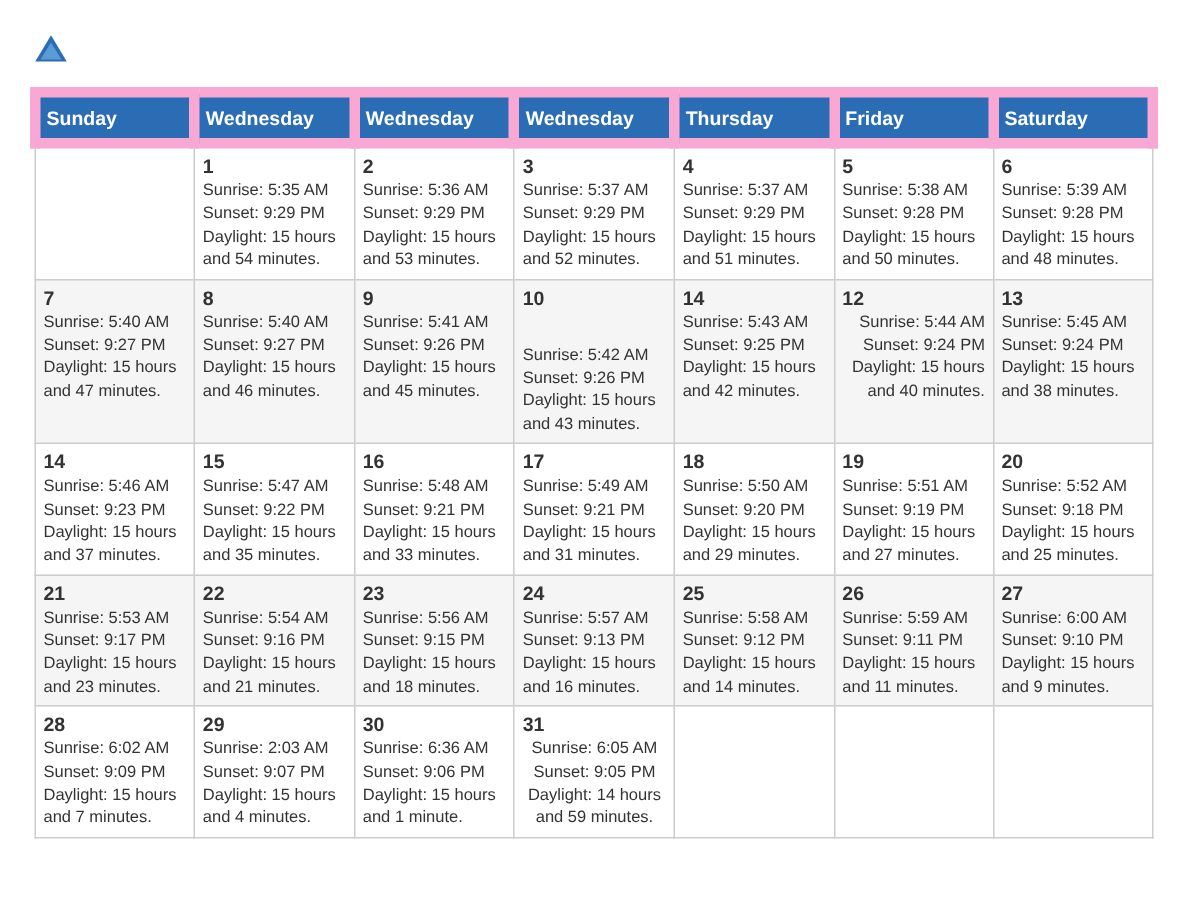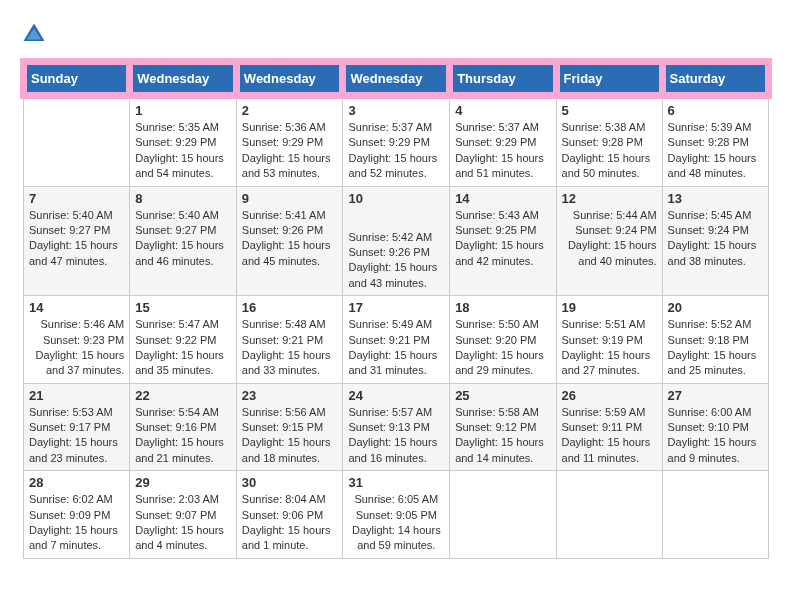--- a/index.html
+++ b/index.html
@@ -219,21 +219,21 @@
           <span class="day-number">13</span>
           <div class="day-info" style="white-space: pre-line;">Sunrise: 5:45 AM
 Sunset: 9:24 PM
 Daylight: 15 hours
 and 38 minutes.</div>
         </td>
       </tr>
       <tr>
         <td>
           <span class="day-number">14</span>
-          <div class="day-info" style="white-space: pre-line; text-align: right;">Sunrise: 5:46 AM
+          <div class="day-info" style="white-space: pre-line;">Sunrise: 5:46 AM
 Sunset: 9:23 PM
 Daylight: 15 hours
 and 37 minutes.</div>
         </td>
         <td>
           <span class="day-number">15</span>
           <div class="day-info" style="white-space: pre-line;">Sunrise: 5:47 AM
 Sunset: 9:22 PM
 Daylight: 15 hours
 and 35 minutes.</div>
@@ -335,21 +335,21 @@
         </td>
         <td>
           <span class="day-number">29</span>
           <div class="day-info" style="white-space: pre-line;">Sunrise: 2:03 AM
 Sunset: 9:07 PM
 Daylight: 15 hours
 and 4 minutes.</div>
         </td>
         <td>
           <span class="day-number">30</span>
-          <div class="day-info" style="white-space: pre-line;">Sunrise: 8:04 AM
+          <div class="day-info" style="white-space: pre-line;">Sunrise: 6:36 AM
 Sunset: 9:06 PM
 Daylight: 15 hours
 and 1 minute.</div>
         </td>
         <td>
           <span class="day-number">31</span>
           <div class="day-info" style="white-space: pre-line; text-align: center;">Sunrise: 6:05 AM
 Sunset: 9:05 PM
 Daylight: 14 hours
 and 59 minutes.</div>

